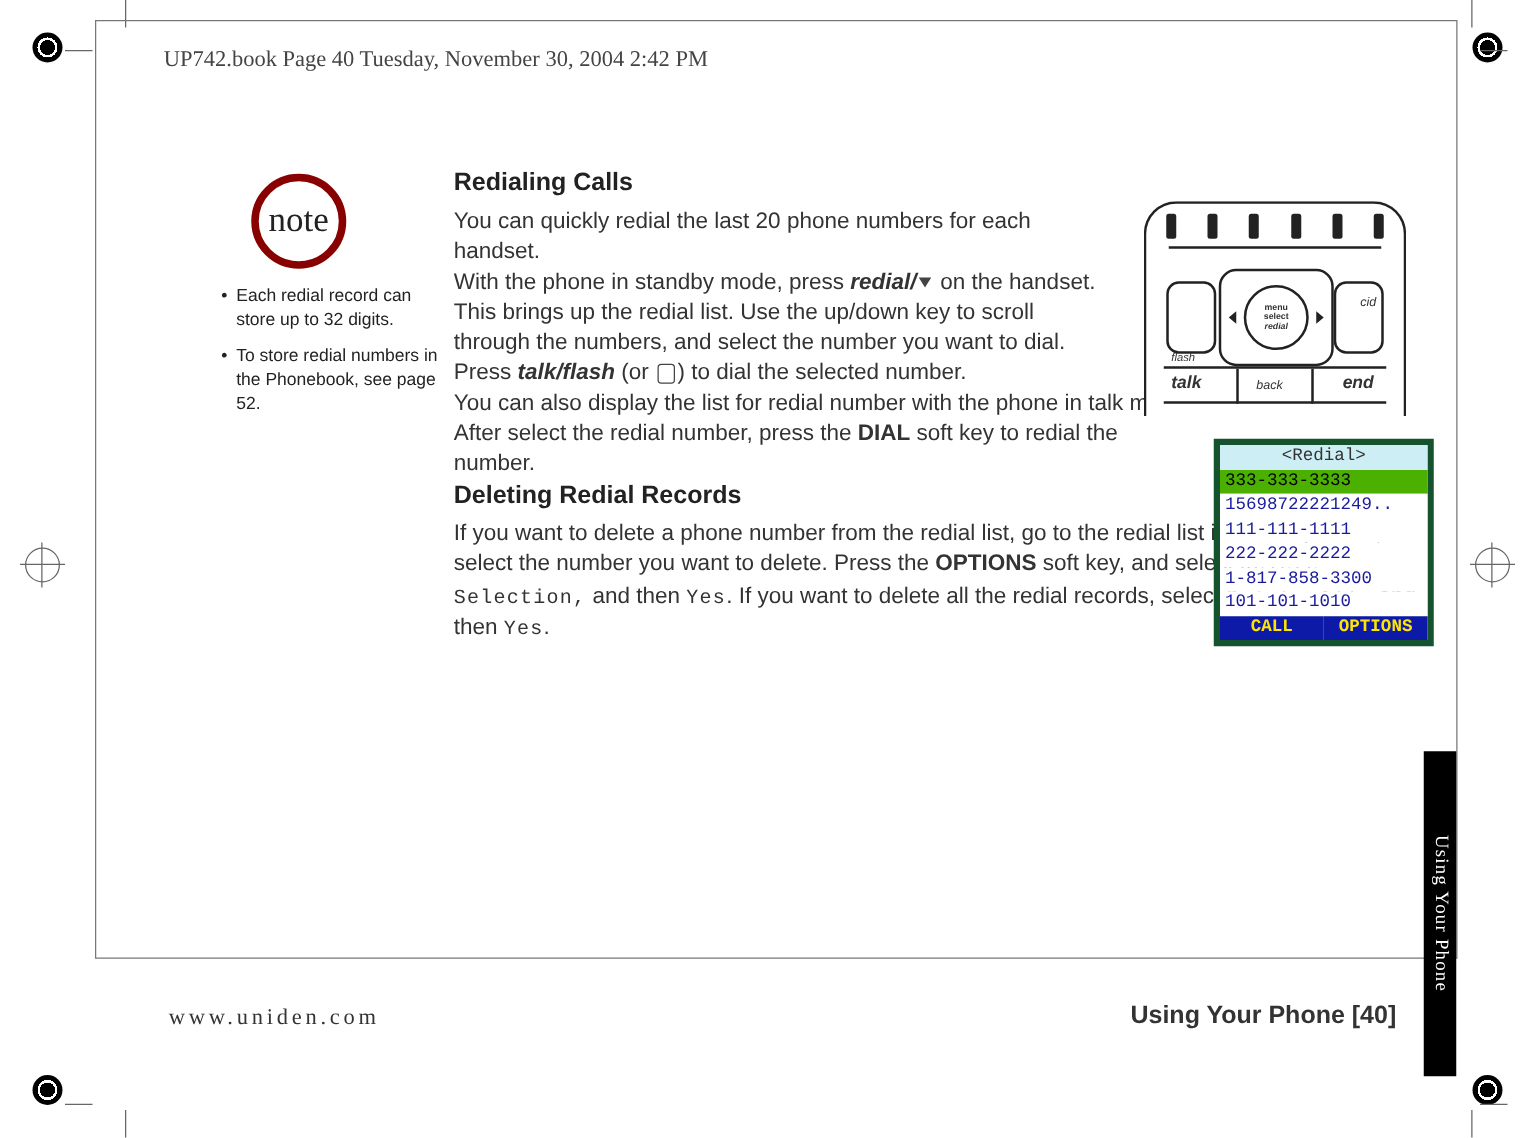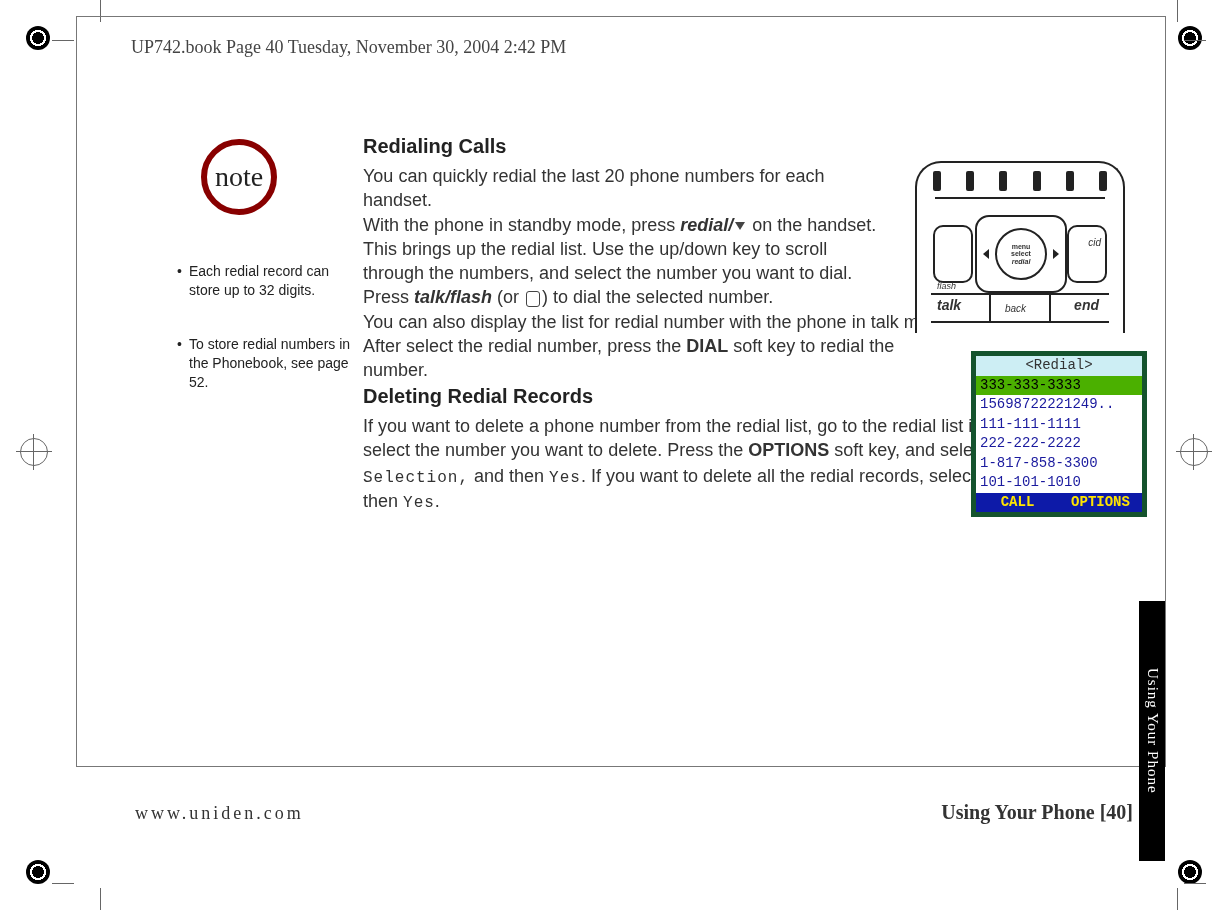--- a/index.html
+++ b/index.html
@@ -41,21 +41,21 @@
     position:absolute; left:124px; top:122px;
     width:76px; height:76px; border:6px solid #880000; border-radius:50%;
     display:flex; align-items:center; justify-content:center;
     font-family:"Times New Roman",serif; font-size:28px; color:#222;
     box-sizing:border-box;
   }
   .note-list {
     position:absolute; left:100px; top:210px; width:180px;
     font-size:14px; color:#222; line-height:1.35;
   }
-  .note-item { position:relative; padding-left:12px; margin-bottom:10px;margin-top:35px; }
+  .note-item { position:relative; padding-left:12px; margin-bottom:10px; }
   .note-item::before { content:"•"; position:absolute; left:0; top:0; }
   .main {
     position:absolute; left:286px; top:116px; width:790px;
     font-size:18px; color:#333; line-height:1.35;
   }
   .main h2 { margin:0 0 4px 0; font-size:20px; font-weight:bold; color:#222; }
   .main p { margin:0; }
   .p1 { width:530px; margin-bottom:18px; }
   .p2 { width:530px; margin-bottom:28px; }
   .p3 { width:600px; margin-bottom:14px; }
@@ -118,22 +118,22 @@
   .screen-sim .sel { background:#4bb000; color:#000; padding:1px 4px; }
   .screen-sim .row { padding:1px 4px; background:#fff; color:#1a1a9e; }
   .screen-sim .softkeys { display:flex; }
   .screen-sim .softkeys > div { flex:1; text-align:center; padding:1px 0;
     background:#0d1aa8; color:#ffe400; font-weight:bold; }
   .footer-left {
     position:absolute; left:58px; top:786px;
     font-family:"Times New Roman",serif; font-size:18px; letter-spacing:3px; color:#333;
   }
   .footer-right {
-    position:absolute; right:32px; top:784px;
-    font-family:Liberation Serif, serif; font-size:20px; font-weight:bold; color:#333;
+    position:absolute; right:48px; top:784px;
+    font-family:Liberation Sans, sans-serif; font-size:20px; font-weight:bold; color:#333;
   }
   .side-tab {
     position:absolute; right:0; top:584px; width:26px; height:260px;
     background:#000; color:#fff; writing-mode:vertical-rl;
     font-family:"Times New Roman",serif; font-size:15px;
     display:flex; align-items:center; justify-content:center; letter-spacing:1px;
   }
   .key-icon {
     display:inline-block; width:12px; height:14px; border:1px solid #444;
     border-radius:3px; vertical-align:middle; margin:0 2px;

